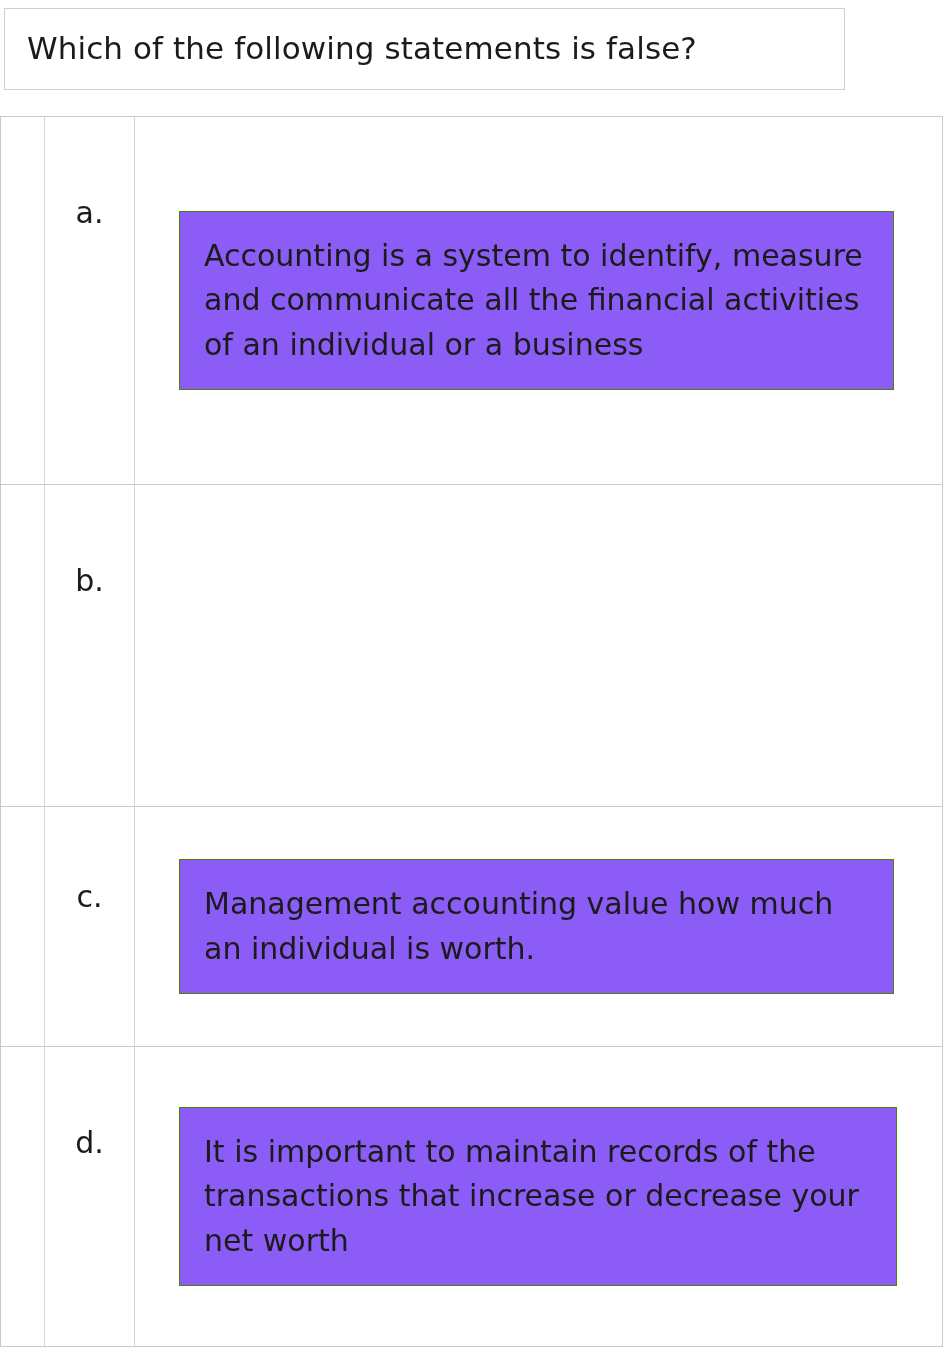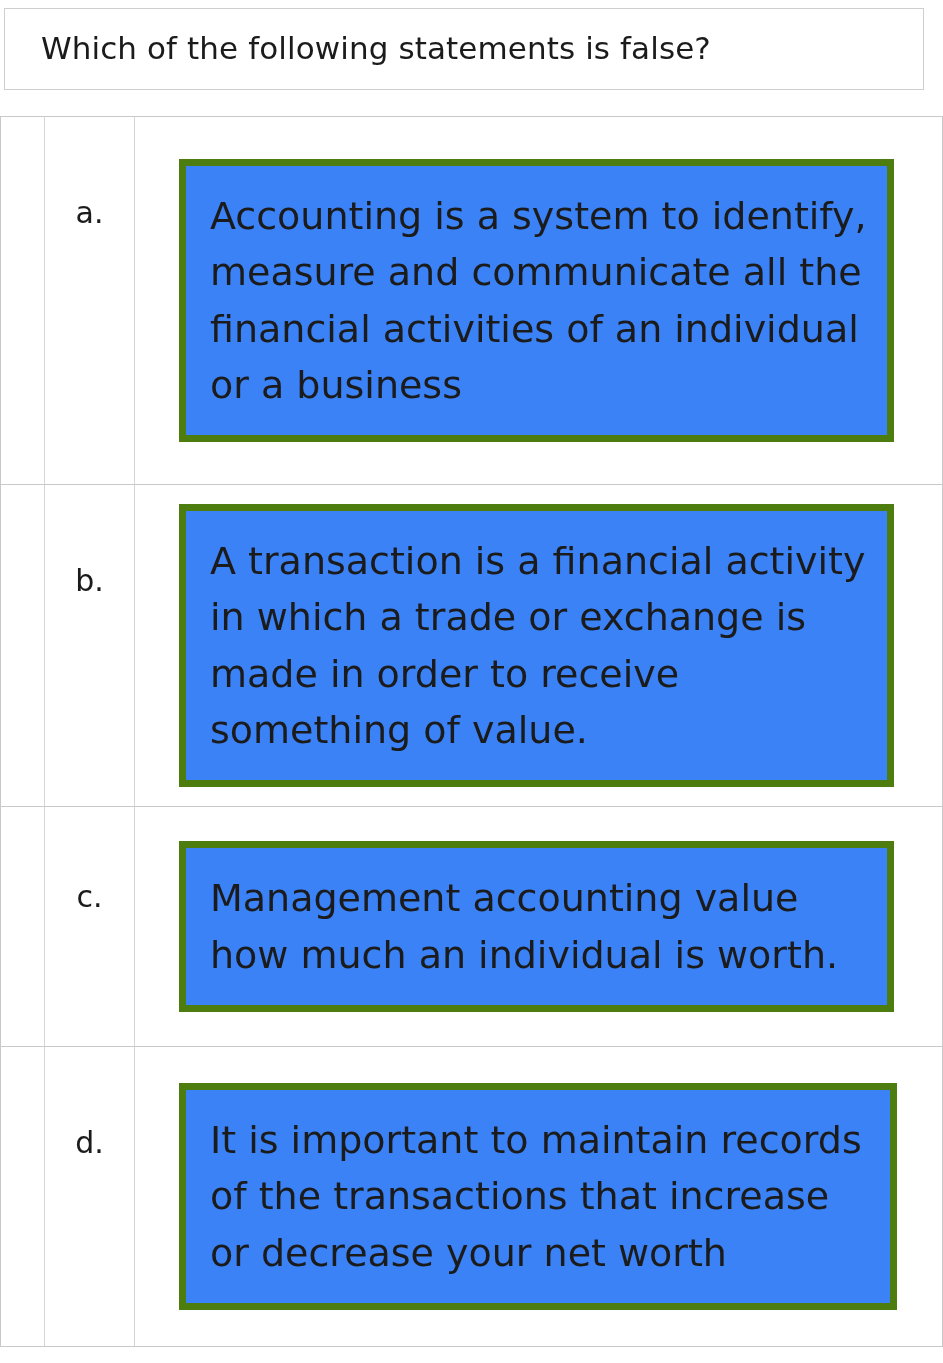--- a/index.html
+++ b/index.html
@@ -19,28 +19,28 @@
     width: 943px;
     height: 1363px;
     box-sizing: border-box;
   }
 
   
   .question-box {
     position: absolute;
     left: 4px;
     top: 8px;
-    width: 920px;
+    width: 841px;
     height: 82px;
     box-sizing: border-box;
     border: 1px solid #cfcfcf;
     background: #ffffff;
     display: flex;
     align-items: center;
-    padding-left: 36px;
+    padding-left: 22px;
   }
   .question-text {
     font-size: 31px;
     line-height: 1.15;
     color: #1b1b1b;
     letter-spacing: 0.1px;
     white-space: nowrap;
   }
 
   
@@ -81,25 +81,25 @@
   }
   .cell-answer {
     flex: 1 1 auto;
     box-sizing: border-box;
     display: flex;
     align-items: center;
     padding: 0 22px 0 44px;
   }
   .answer-box {
     box-sizing: border-box;
-    border: 7px solid #4d7c0f;
-    background: #3b82f6;
+    border: 1px solid #4d7c0f;
+    background: #8b5cf6;
     width: 100%;
     padding: 22px 18px 22px 24px;
-    font-size: 38px;
+    font-size: 30px;
     line-height: 1.48;
     color: #1b1b1b;
   }
 
   
   .row-a { height: 368px; }
   .row-b { height: 322px; }
   .row-c { height: 240px; }
   .row-d { height: 300px; }
 
@@ -148,23 +148,20 @@
       <div class="cell-answer">
         <div class="answer-box">Accounting is a system to identify, measure and communicate all the financial activities of an individual or a business</div>
       </div>
     </div>
 
     <div class="option-row row-b">
       <div class="cell-radio">
         <span class="radio-mark"></span>
       </div>
       <div class="cell-letter">b.</div>
-      <div class="cell-answer">
-        <div class="answer-box">A transaction is a financial activity in which a trade or exchange is made in order to receive something of value.</div>
-      </div>
     </div>
 
     <div class="option-row row-c">
       <div class="cell-radio">
         <span class="radio-mark"></span>
       </div>
       <div class="cell-letter">c.</div>
       <div class="cell-answer">
         <div class="answer-box">Management accounting value how much an individual is worth.</div>
       </div>

